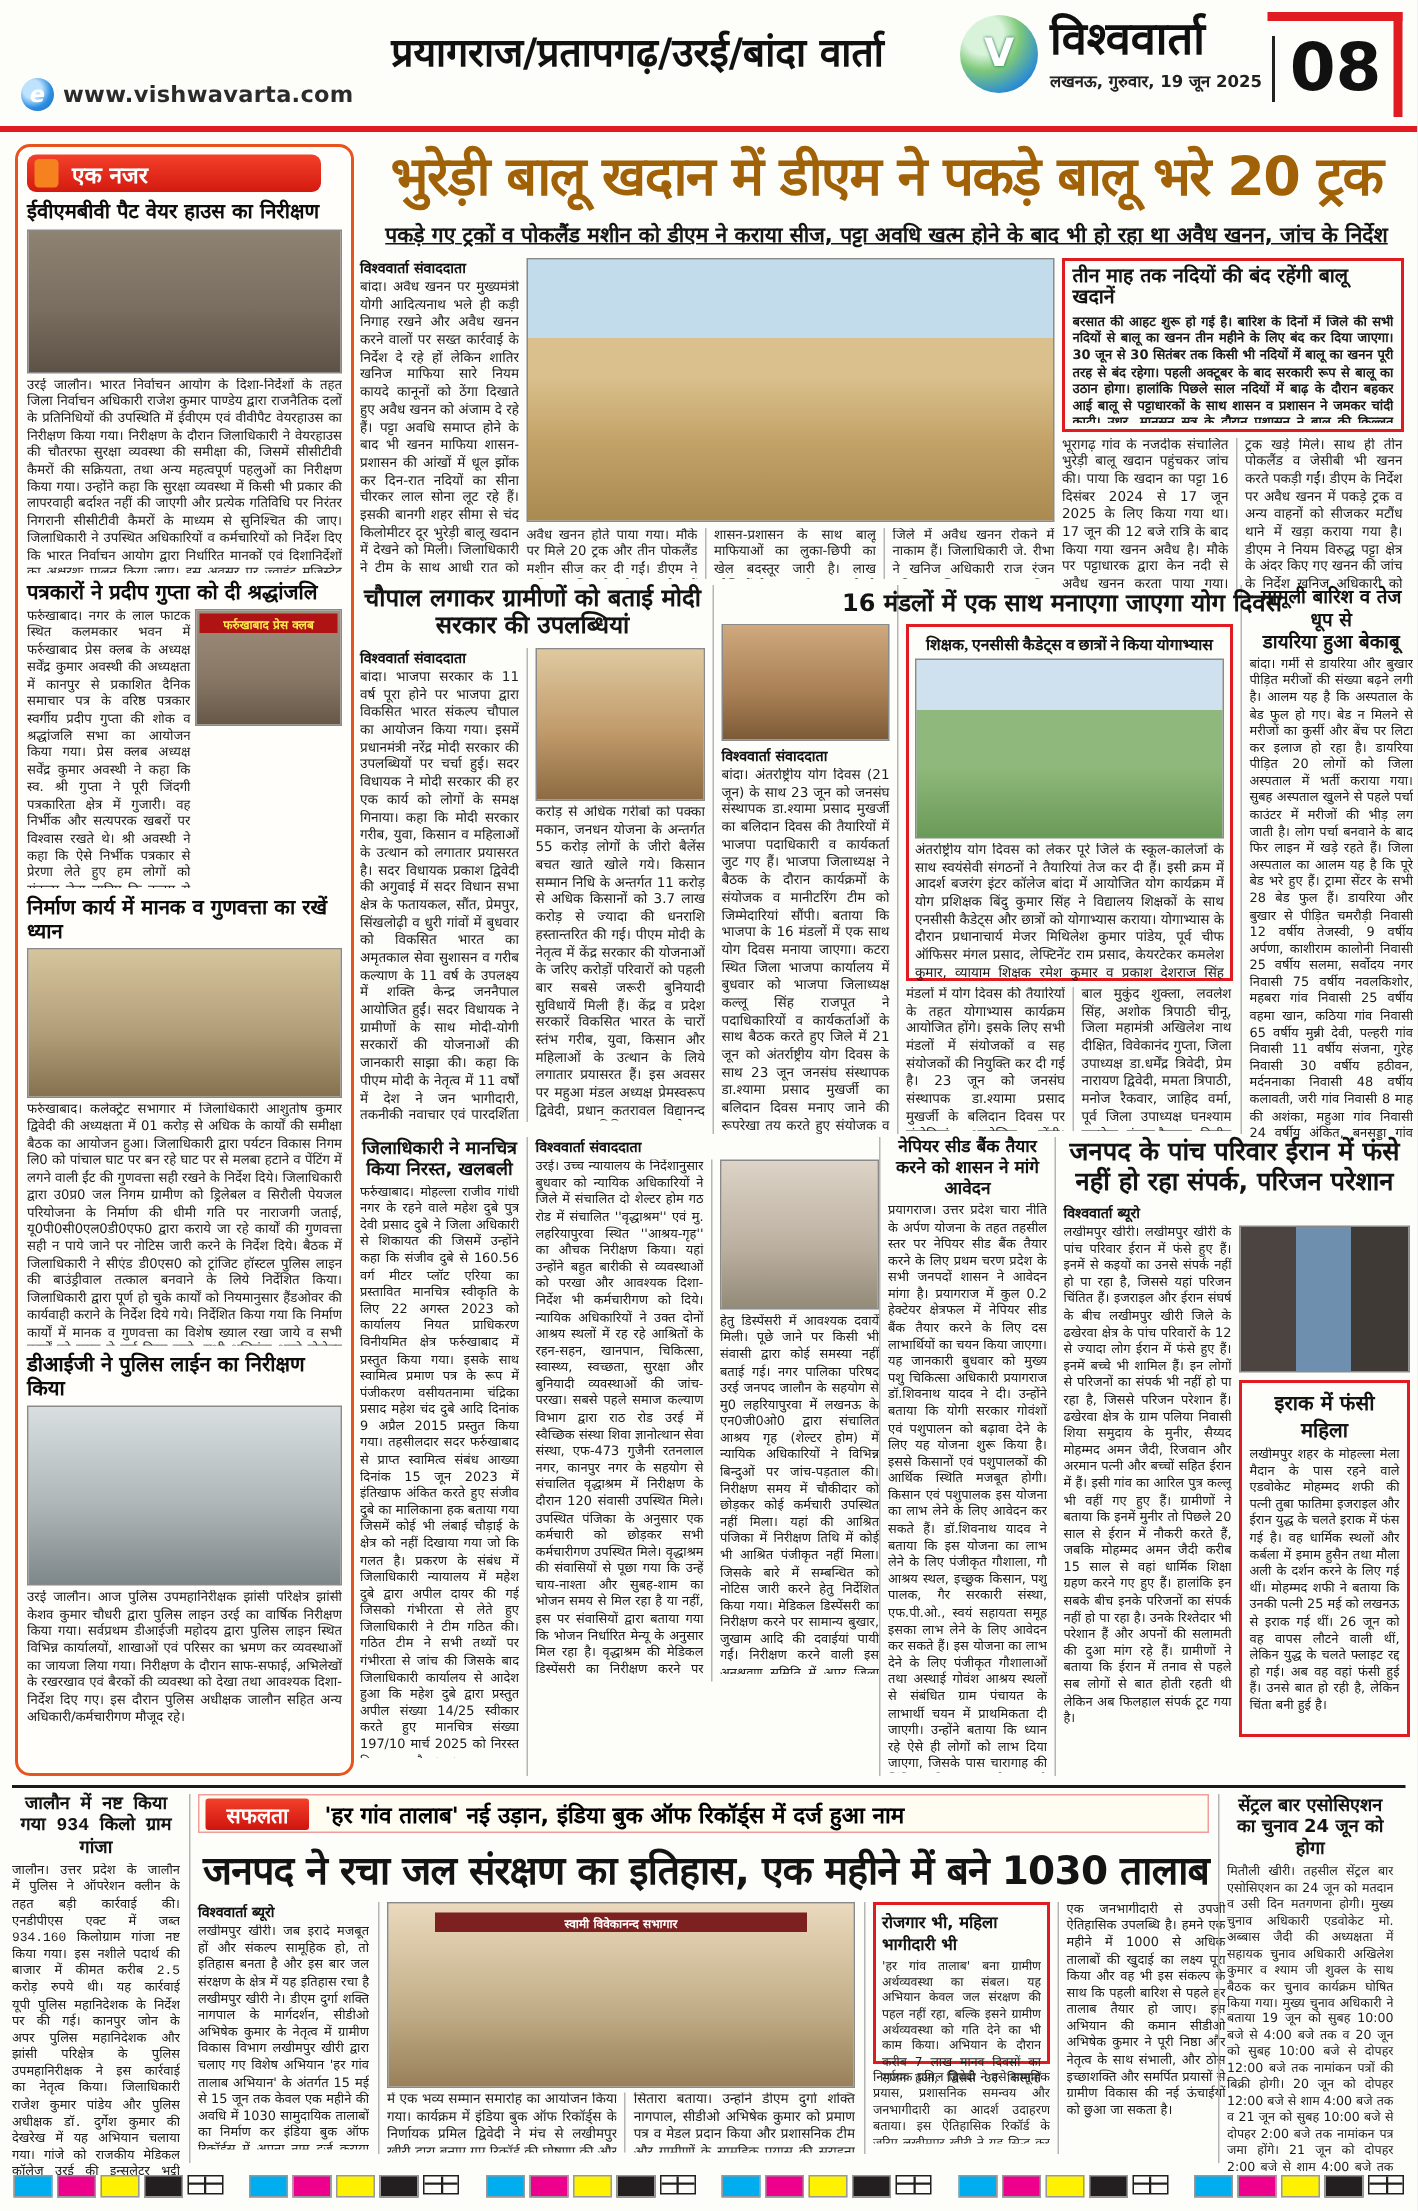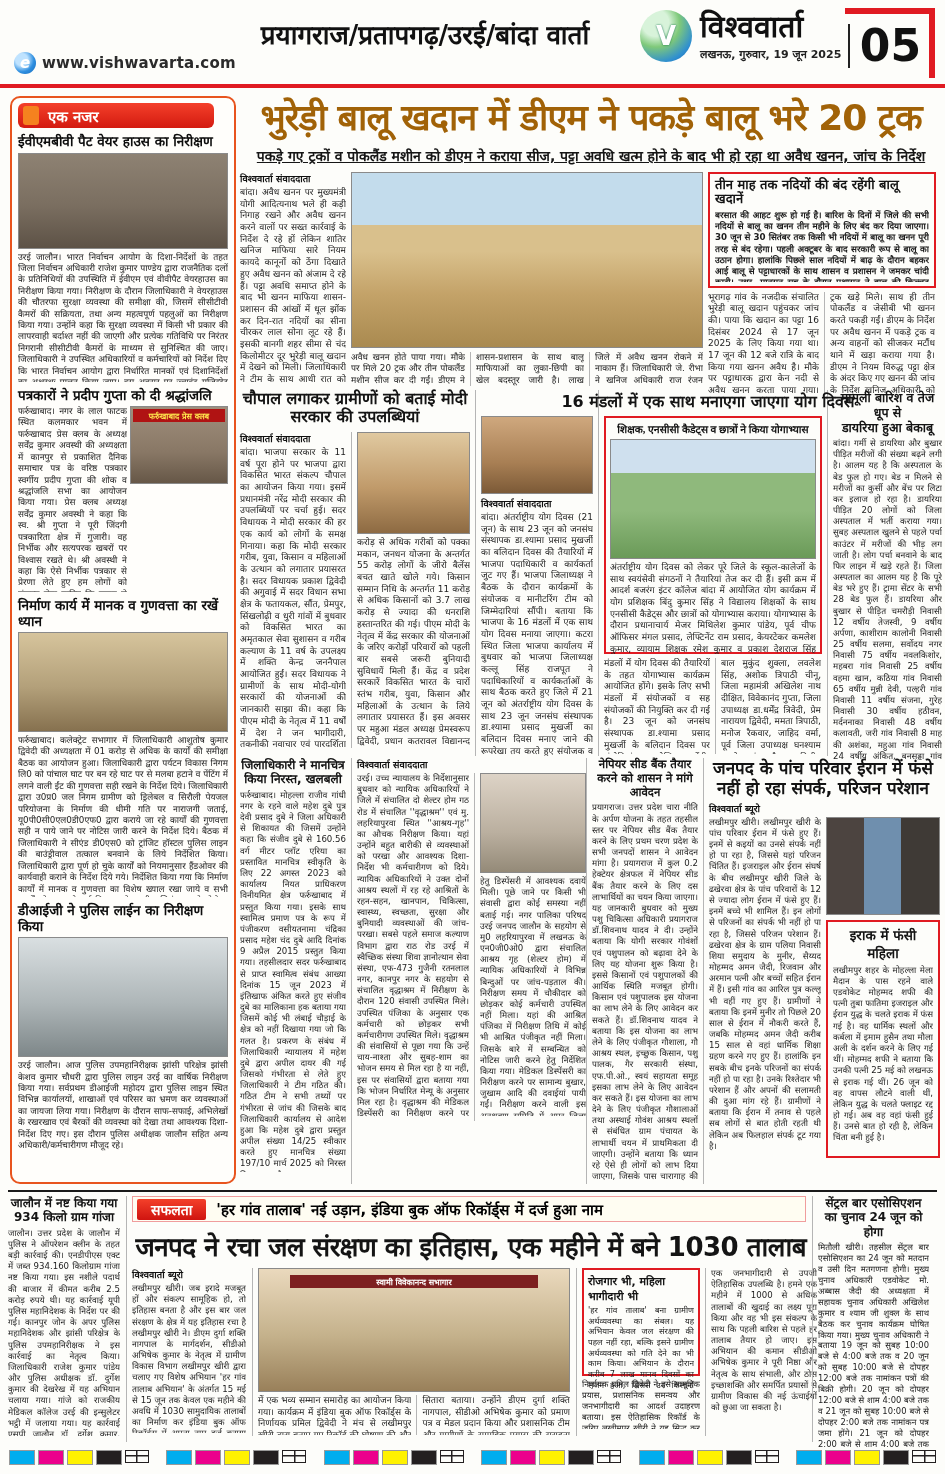--- a/index.html
+++ b/index.html
@@ -94,21 +94,21 @@
   .napier{width:112px;flex:none;}
   .iran{width:234px;flex:none;}
   .ir-row{display:flex;gap:5px;height:348px;}
   .ir-c1{width:112px;flex:none;}
   .ir-c2{width:114px;flex:none;}
   .irbox{border:2px solid #e01b22;padding:4px 5px;box-sizing:border-box;margin-top:5px;height:238px;}
   .irbox-h{font-size:13.5px;font-weight:bold;text-align:center;margin-bottom:3px;}
   
   .bottomband{left:8px;top:1190px;width:929px;height:252px;border-top:2px solid #1a1a1a;padding-top:4px;
               box-sizing:border-box;display:flex;gap:6px;}
-  .ganja{width:112px;flex:none;}
+  .ganja{width:112px;flex:none;font-family:Liberation Mono, monospace;}
   .succ{width:680px;flex:none;}
   .strip{display:flex;align-items:center;gap:10px;border:1px solid #f09d9d;background:#fffdf2;height:26px;padding:0 4px;box-sizing:border-box;}
   .strip-label{background:linear-gradient(180deg,#f4402a,#cf1410);color:#fff;font-size:14px;font-weight:bold;
                padding:1px 14px;border-radius:2px;}
   .strip-text{font-size:15px;font-weight:bold;color:#000000;white-space:nowrap;}
   .succ-h{font-size:26px;font-weight:bold;text-align:right;white-space:nowrap;letter-spacing:-0.5px;margin:6px 0 4px 0;}
   .succ-row{display:flex;gap:6px;height:168px;}
   .succ-c1{width:114px;flex:none;}
   .succ-mid{width:318px;flex:none;}
   .succ-photo{height:122px;}
@@ -141,21 +141,21 @@
   </div>
   <div class="abs region">प्रयागराज/प्रतापगढ़/उरई/बांदा वार्ता</div>
   <div class="abs logo">
     <span class="globe">V</span>
     <span>
       <div class="paper-name">विश्ववार्ता</div>
       <div class="edition">लखनऊ,  गुरुवार, 19 जून 2025</div>
     </span>
   </div>
   <div class="abs pagenum-box">
-    <span class="pagenum">05</span>
+    <span class="pagenum">08</span>
   </div>
   <div class="abs redline"></div>
 
   <div class="abs leftbox">
     <div class="en-label">एक नजर</div>
 
     <div>
       <div class="lh">ईवीएमबीवी पैट वेयर हाउस का निरीक्षण</div>
       <div class="photo ph-group" style="height:94px;"></div>
       <div class="bt" style="height:130px;margin-top:3px;">उरई जालौन। भारत निर्वाचन आयोग के दिशा-निर्देशों के तहत जिला निर्वाचन अधिकारी राजेश कुमार पाण्डेय द्वारा राजनैतिक दलों के प्रतिनिधियों की उपस्थिति में ईवीएम एवं वीवीपैट वेयरहाउस का निरीक्षण किया गया। निरीक्षण के दौरान जिलाधिकारी ने वेयरहाउस की चौतरफा सुरक्षा व्यवस्था की समीक्षा की, जिसमें सीसीटीवी कैमरों की सक्रियता, तथा अन्य महत्वपूर्ण पहलुओं का निरीक्षण किया गया। उन्होंने कहा कि सुरक्षा व्यवस्था में किसी भी प्रकार की लापरवाही बर्दाश्त नहीं की जाएगी और प्रत्येक गतिविधि पर निरंतर निगरानी सीसीटीवी कैमरों के माध्यम से सुनिश्चित की जाए। जिलाधिकारी ने उपस्थित अधिकारियों व कर्मचारियों को निर्देश दिए कि भारत निर्वाचन आयोग द्वारा निर्धारित मानकों एवं दिशानिर्देशों का अक्षरशः पालन किया जाए। इस अवसर पर ज्वाइंट मजिस्ट्रेट नेहा ब्याडवाल, परियोजना निदेशक अखिलेश तिवारी, विभिन्न राजनैतिक दलों के प्रतिनिधि मौजूद रहे।</div>

